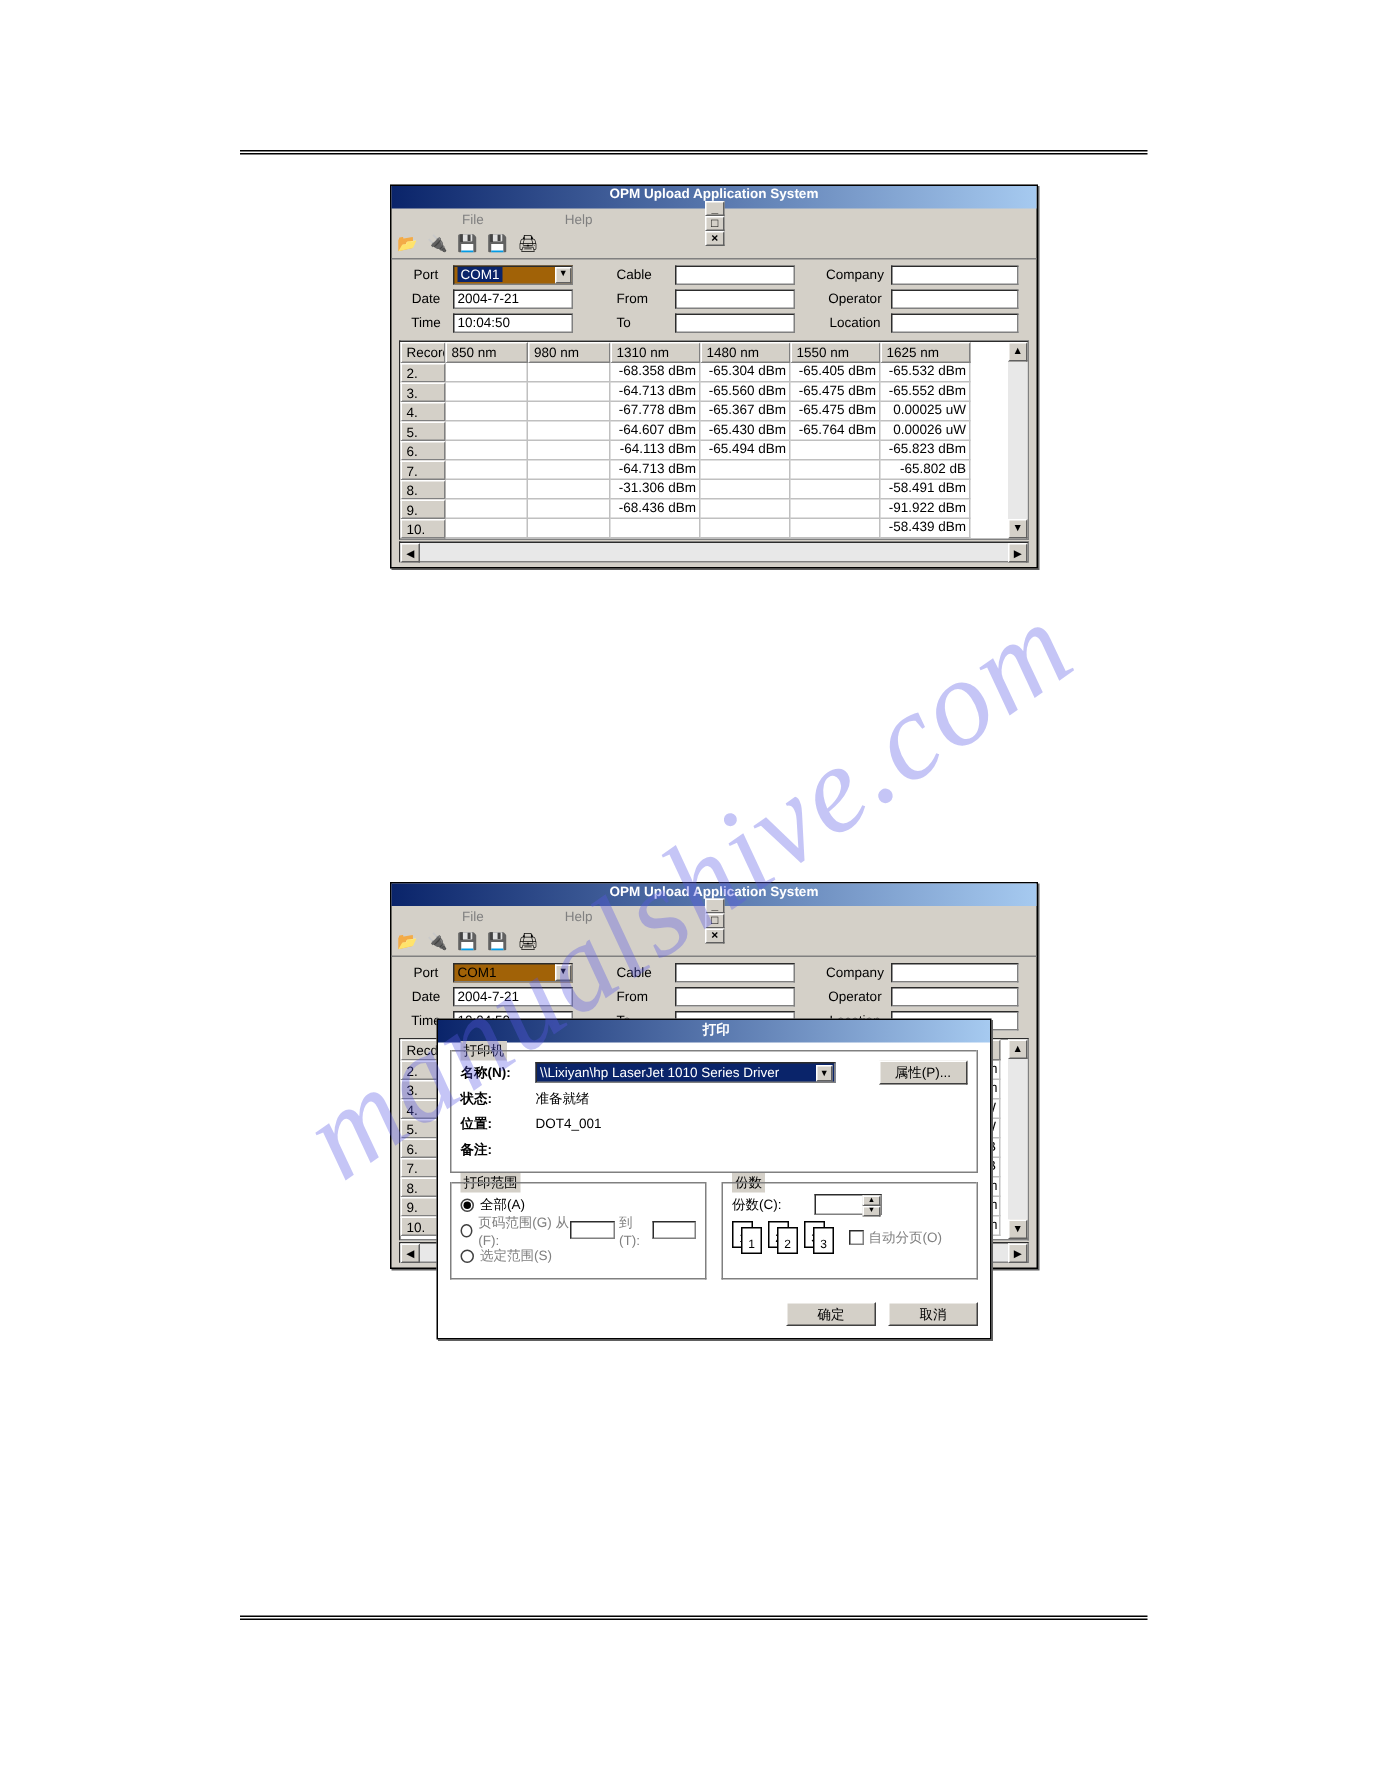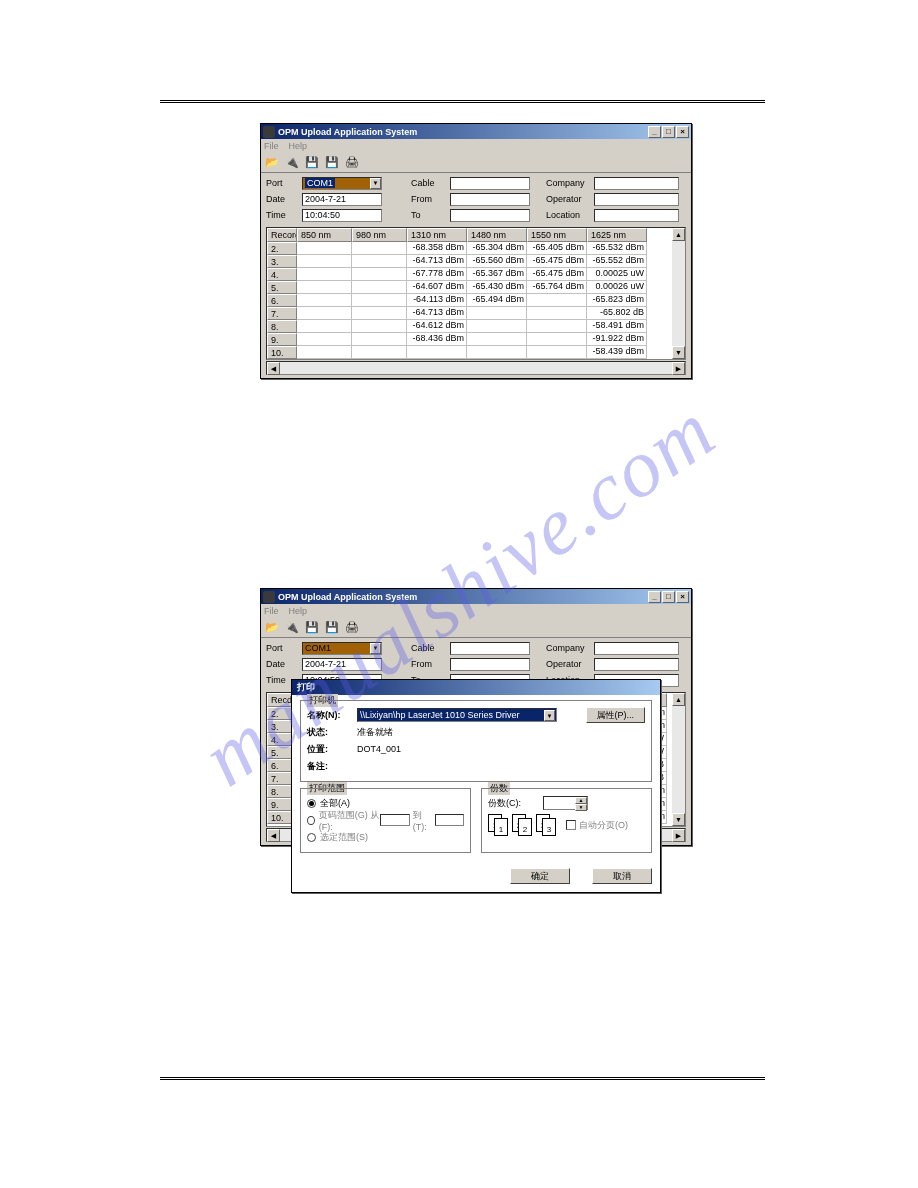--- a/index.html
+++ b/index.html
@@ -28,20 +28,21 @@
 
 .titlebar {
   height: 15px;
   background: linear-gradient(to right, #0a246a, #a6caf0);
   color: #fff;
   display: flex;
   align-items: center;
   padding: 0 2px;
   font-size: 9px;
   font-weight: bold;
+  flex-direction: column;
 }
 .titlebar .icon { width: 12px; height: 12px; background: #3a3a3a; border-radius: 2px; margin-right: 3px; }
 .titlebar .title { flex: 1; }
 .titlebar .ctrl-btn {
   width: 13px; height: 12px;
   background: #d4d0c8;
   border: 1px solid #fff;
   border-right-color: #606060;
   border-bottom-color: #606060;
   margin-left: 1px;
@@ -52,37 +53,37 @@
 }
 
 .menubar {
   height: 14px;
   display: flex;
   align-items: center;
   padding: 0 3px;
   font-size: 9px;
   color: #808080;
 }
-.menubar span { margin-right: 10px; }
+.menubar span { margin-right: 10px; margin-left: 44px; }
 
 .toolbar {
   height: 20px;
   display: flex;
   align-items: center;
   padding: 0 4px;
   gap: 6px;
   border-bottom: 1px solid #808080;
 }
 .tool-icon { width: 14px; height: 14px; display: flex; align-items: center; justify-content: center; font-size: 11px; }
 
 .form-area {
   padding: 3px 5px;
 }
 .form-row { display: flex; align-items: center; margin-bottom: 2px; height: 14px; }
-.form-label { width: 36px; font-size: 9px; text-align: left; }
+.form-label { width: 36px; font-size: 9px; text-align: center; }
 .form-input {
   background: #fff;
   border: 1px inset #808080;
   height: 13px;
   font-size: 9px;
   padding: 0 2px;
   line-height: 11px;
 }
 .port-select-wrap { position: relative; width: 80px; height: 13px; }
 .port-select { width: 80px; background: #a16207; border: 1px inset #808080; height: 13px; font-size: 9px; padding: 0 2px; line-height: 11px; position: relative; }
@@ -187,21 +188,21 @@
 .radio { width: 9px; height: 9px; border: 1px solid #404040; border-radius: 50%; background: #fff; margin-right: 4px; display:inline-flex;align-items:center;justify-content:center;}
 .radio.checked::after { content:''; width:5px; height:5px; background:#000; border-radius:50%; }
 .checkbox { width:10px; height:10px; border: 1px inset #808080; background:#fff; margin-right:3px; }
 
 .copies-stack { display:flex; gap:4px; }
 .copy-page { width:14px; height:18px; border:1px solid #000; background:#fff; position:relative; display:flex;align-items:flex-end;justify-content:center;font-size:8px; padding-bottom:1px;}
 .copy-pair { position:relative; width:20px; height:22px;}
 .copy-pair .copy-page:first-child{position:absolute;left:0;top:0;}
 .copy-pair .copy-page:last-child{position:absolute;left:6px;top:4px;}
 
-.pd-actions { display:flex; justify-content:flex-end; gap:22px; padding: 4px 8px 8px 0; }
+.pd-actions { display:flex; justify-content:flex-end; gap:8px; padding: 4px 8px 8px 0; }
 .spin { width:45px; height:14px; background:#fff; border:1px inset #808080; font-size:9px; padding:0 2px; text-align:right; position:relative;}
 .spin-btns { position:absolute; right:0; top:0; width:12px; height:12px; display:flex; flex-direction:column;}
 .spin-btns div{flex:1; background:#d4d0c8;border:1px solid #fff;border-right-color:#606060;border-bottom-color:#606060;font-size:5px;text-align:center;line-height:5px;}
 
 
 .watermark {
   position: absolute;
   left: 50%;
   top: 50%;
   transform: translate(-50%, -50%) rotate(-35deg);
@@ -355,21 +356,21 @@
             <div class="gr-cell col-w2"></div>
             <div class="gr-cell col-w3">-64.713 dBm</div>
             <div class="gr-cell col-w4"></div>
             <div class="gr-cell col-w5"></div>
             <div class="gr-cell col-w6">-65.802 dB</div>
           </div>
           <div class="grid-row">
             <div class="gr-index col-w0">8.</div>
             <div class="gr-cell col-w1"></div>
             <div class="gr-cell col-w2"></div>
-            <div class="gr-cell col-w3">-64.612 dBm</div>
+            <div class="gr-cell col-w3">-31.306 dBm</div>
             <div class="gr-cell col-w4"></div>
             <div class="gr-cell col-w5"></div>
             <div class="gr-cell col-w6">-58.491 dBm</div>
           </div>
           <div class="grid-row">
             <div class="gr-index col-w0">9.</div>
             <div class="gr-cell col-w1"></div>
             <div class="gr-cell col-w2"></div>
             <div class="gr-cell col-w3">-68.436 dBm</div>
             <div class="gr-cell col-w4"></div>

